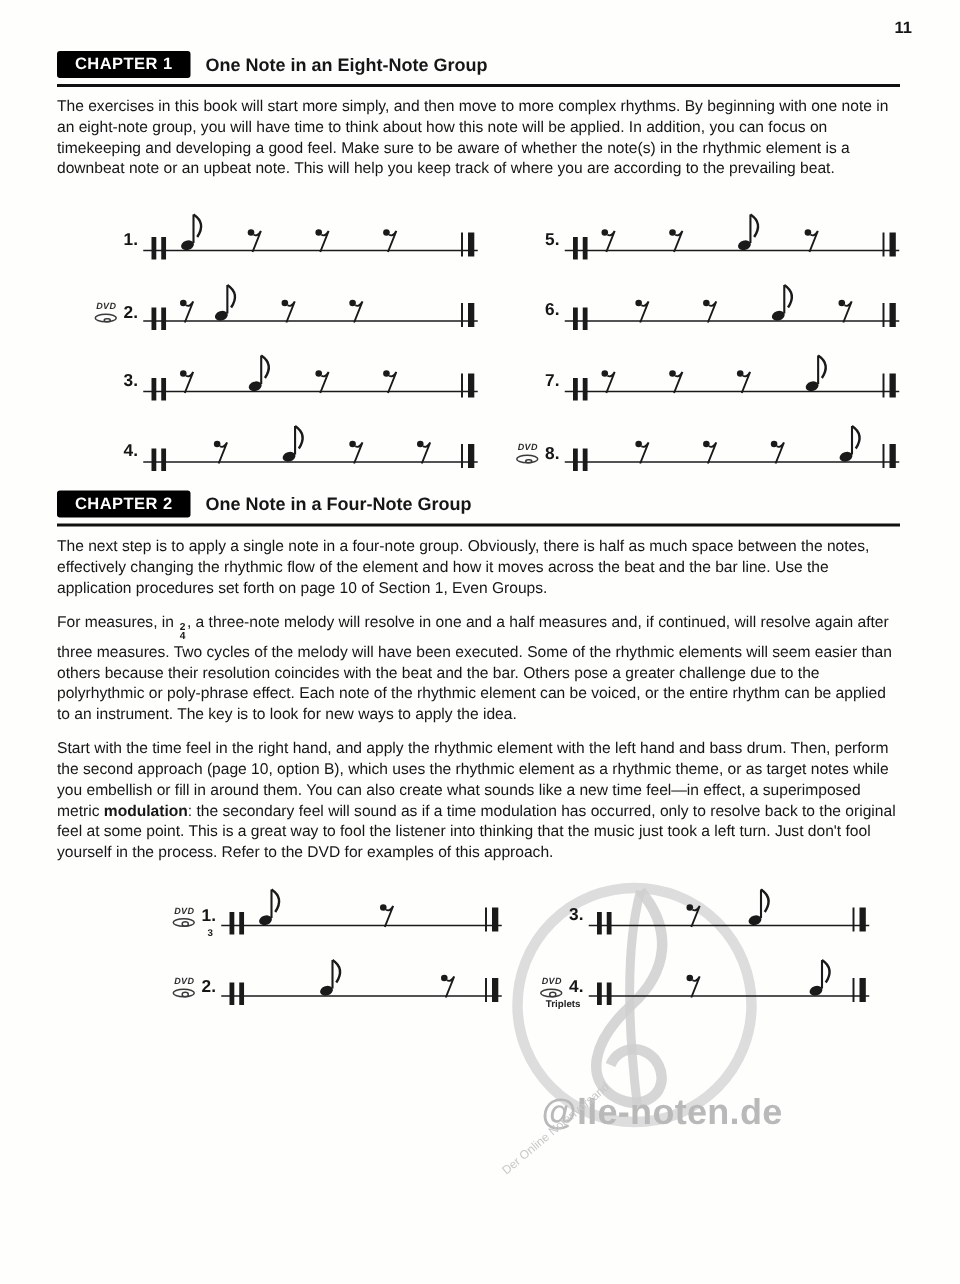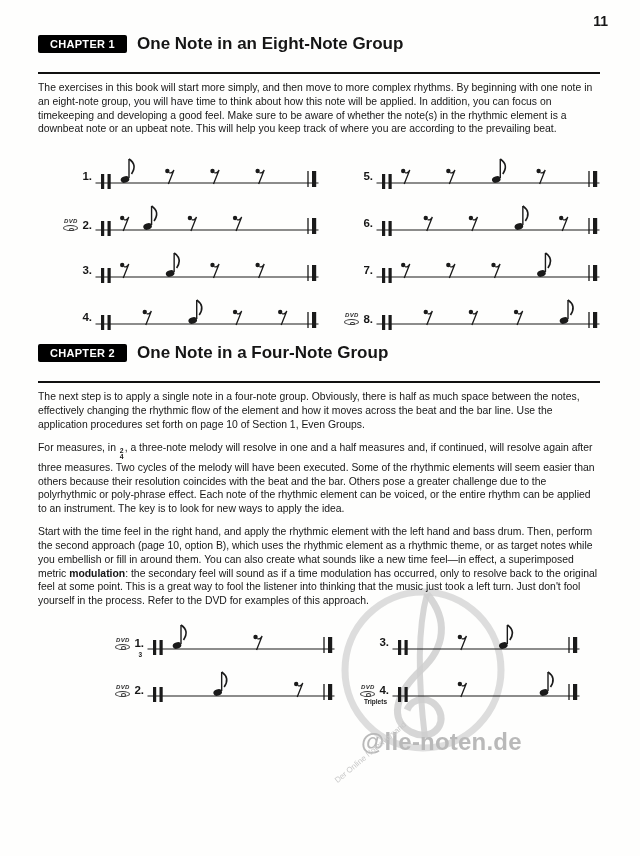--- a/index.html
+++ b/index.html
@@ -1,22 +1,22 @@
 <!DOCTYPE html>
 <html><head>
 <meta charset="utf-8">
 <style>
   html,body{margin:0;padding:0;background:#e8e8e6;}
   .page{position:relative;width:640px;height:856px;background:#fefefd;overflow:hidden;
         font-family:"Liberation Sans", sans-serif;color:#161616;margin:0 auto;}
-  .pagenum{position:absolute;top:13px;right:32px;font-size:14px;font-weight:bold;}
+  .pagenum{position:absolute;top:13px;right:32px;font-size:11px;font-weight:bold;}
   .content{position:relative;z-index:1;padding:34px 40px 0 38px;}
-  .chapter-header{display:flex;align-items:center;gap:10px;border-bottom:2px solid #101010;padding-bottom:18px;}
+  .chapter-header{display:flex;align-items:center;gap:10px;border-bottom:2px solid #101010;padding-bottom:4px;}
   .chapter-badge{background:#000;color:#fff;font-weight:bold;font-size:11px;padding:3px 12px 3px 12px;border-radius:2px;letter-spacing:.3px;}
-  .chapter-title{font-weight:bold;font-size:17px;}
+  .chapter-title{font-weight:bold;font-size:12px;}
   .para{font-size:10.4px;line-height:1.33;margin:7px 0 0 0;}
   .para + .para{margin-top:9px;}
   .frac{display:inline-flex;flex-direction:column;align-items:center;font-size:6.8px;font-weight:bold;line-height:.95;vertical-align:-2px;padding:0 1px;}
   b{font-weight:bold;}
   
   .ex-grid{display:flex;justify-content:space-between;margin:16px 0 4px 0;}
   .ex-grid2{margin:10px 70px 0 52px;}
   .ex-col{display:flex;flex-direction:column;gap:1px;}
   .ex-row{display:flex;align-items:flex-start;height:46px;}
   .ex-meta{position:relative;width:54px;margin-top:19px;display:flex;justify-content:flex-end;align-items:center;gap:4px;}

